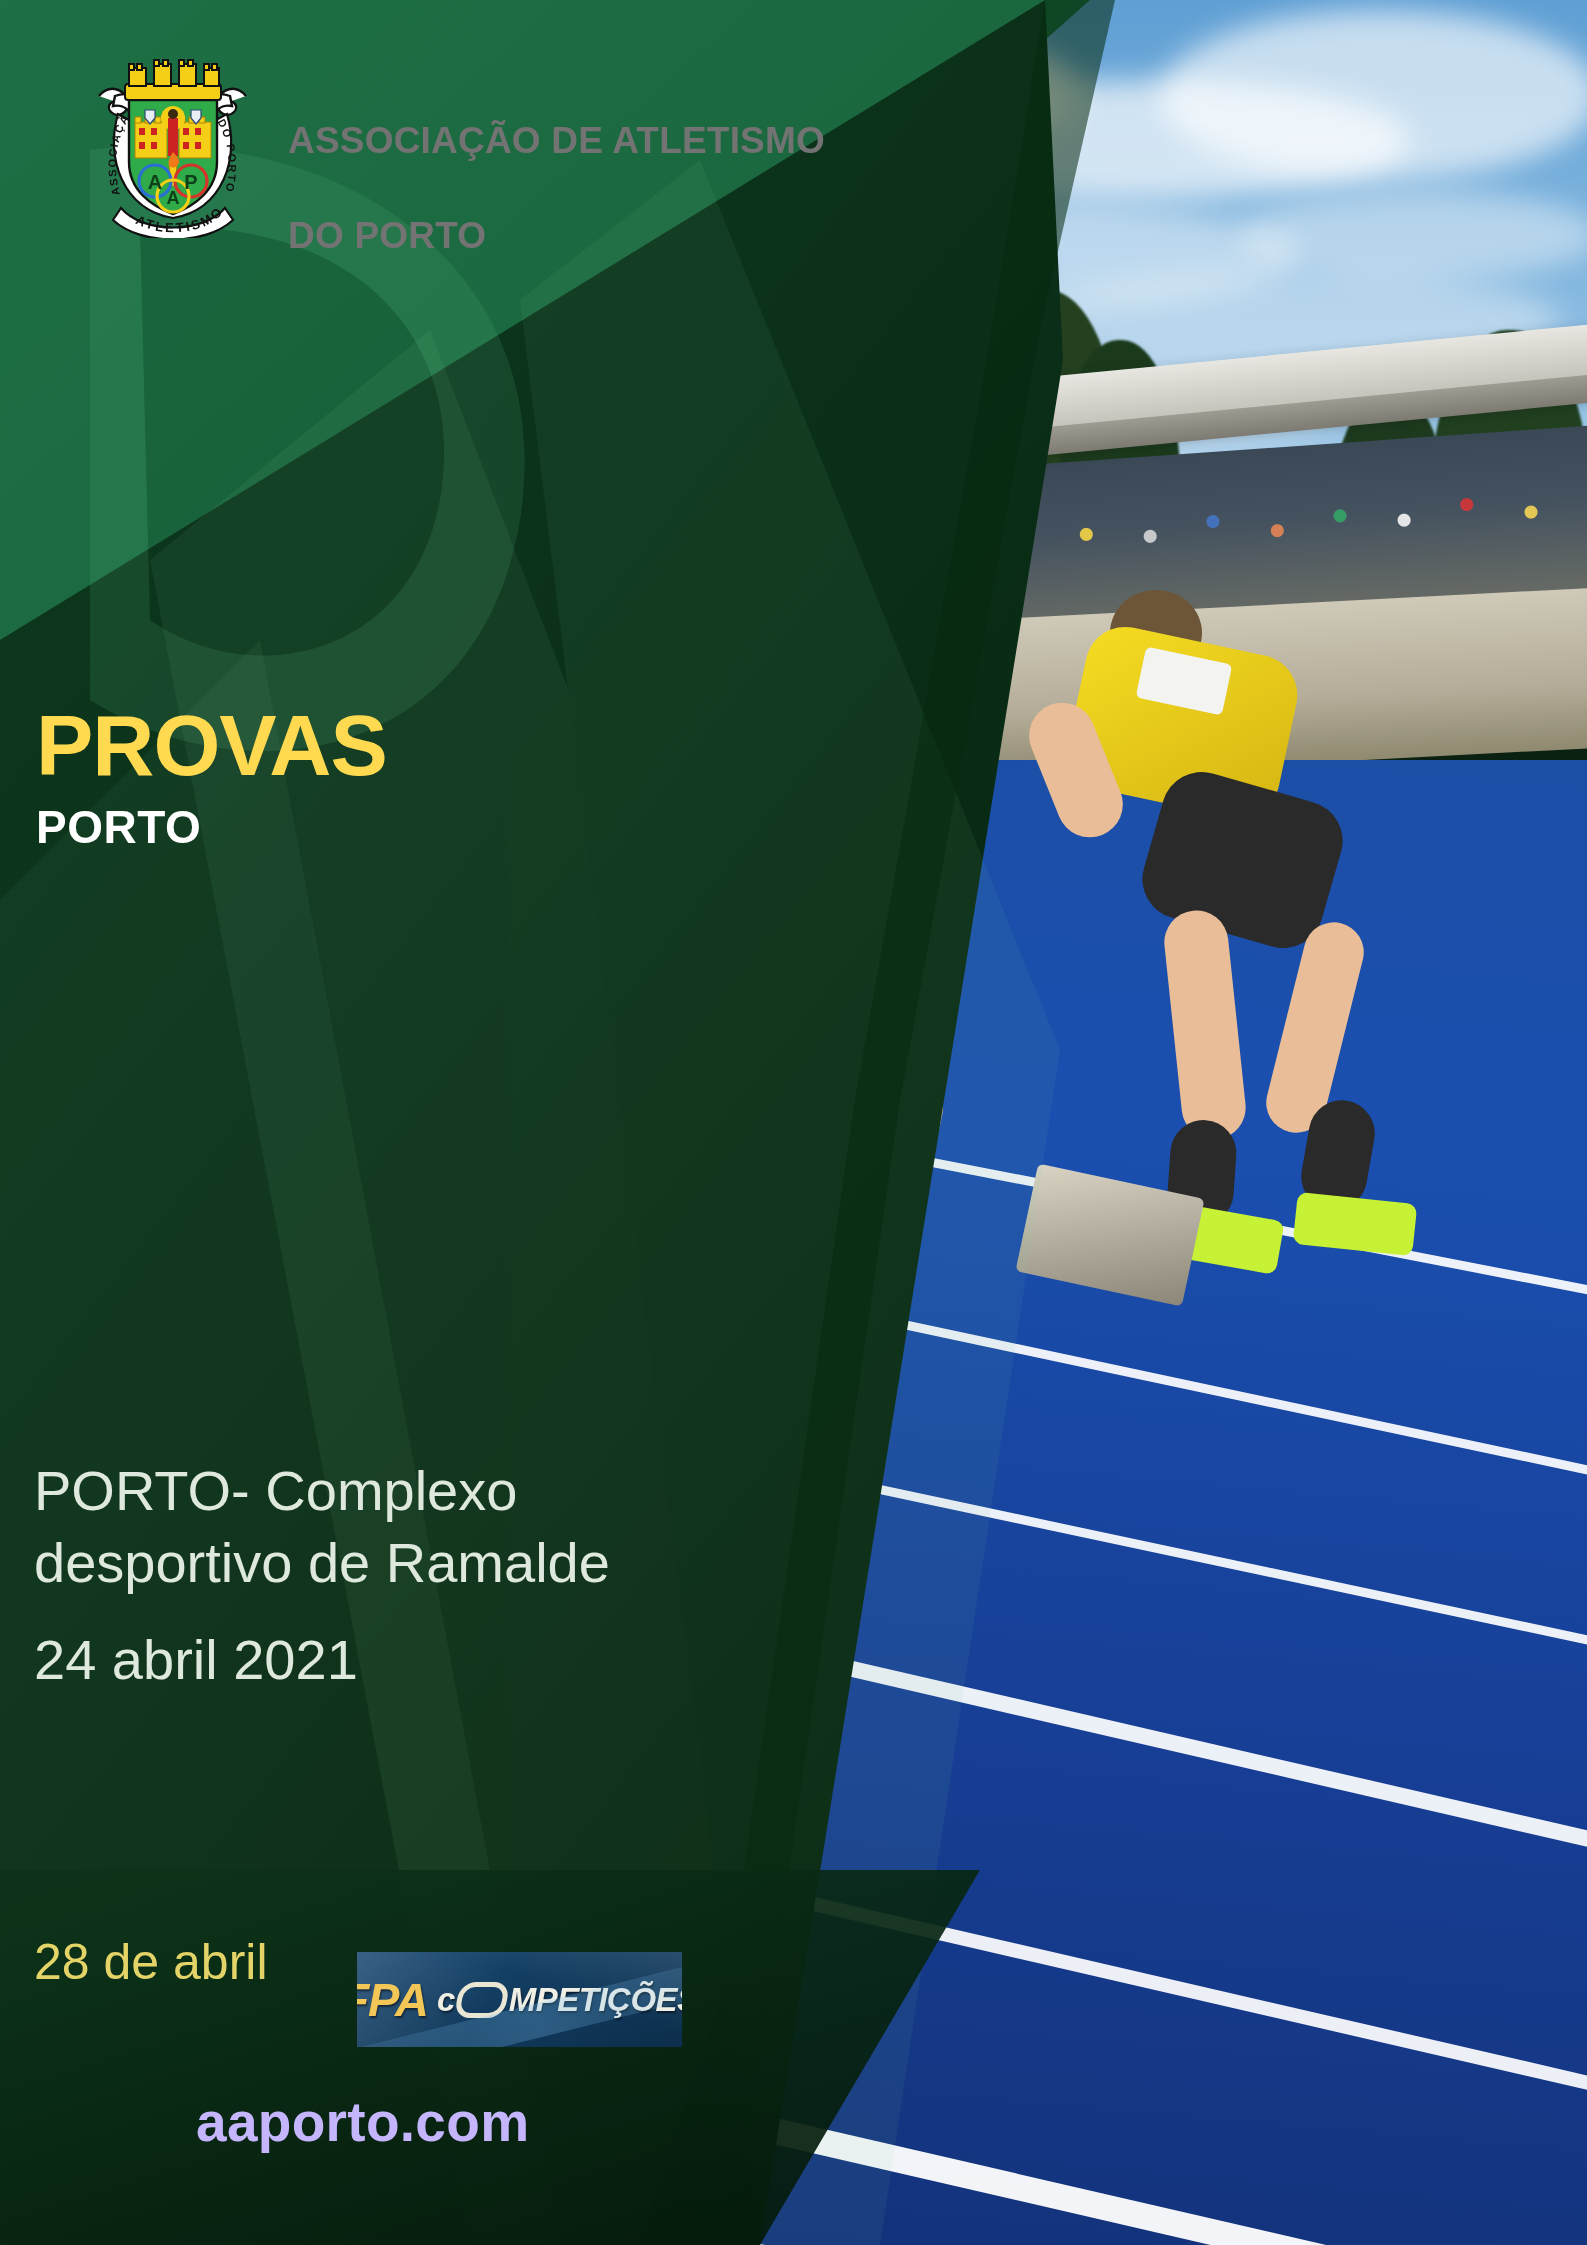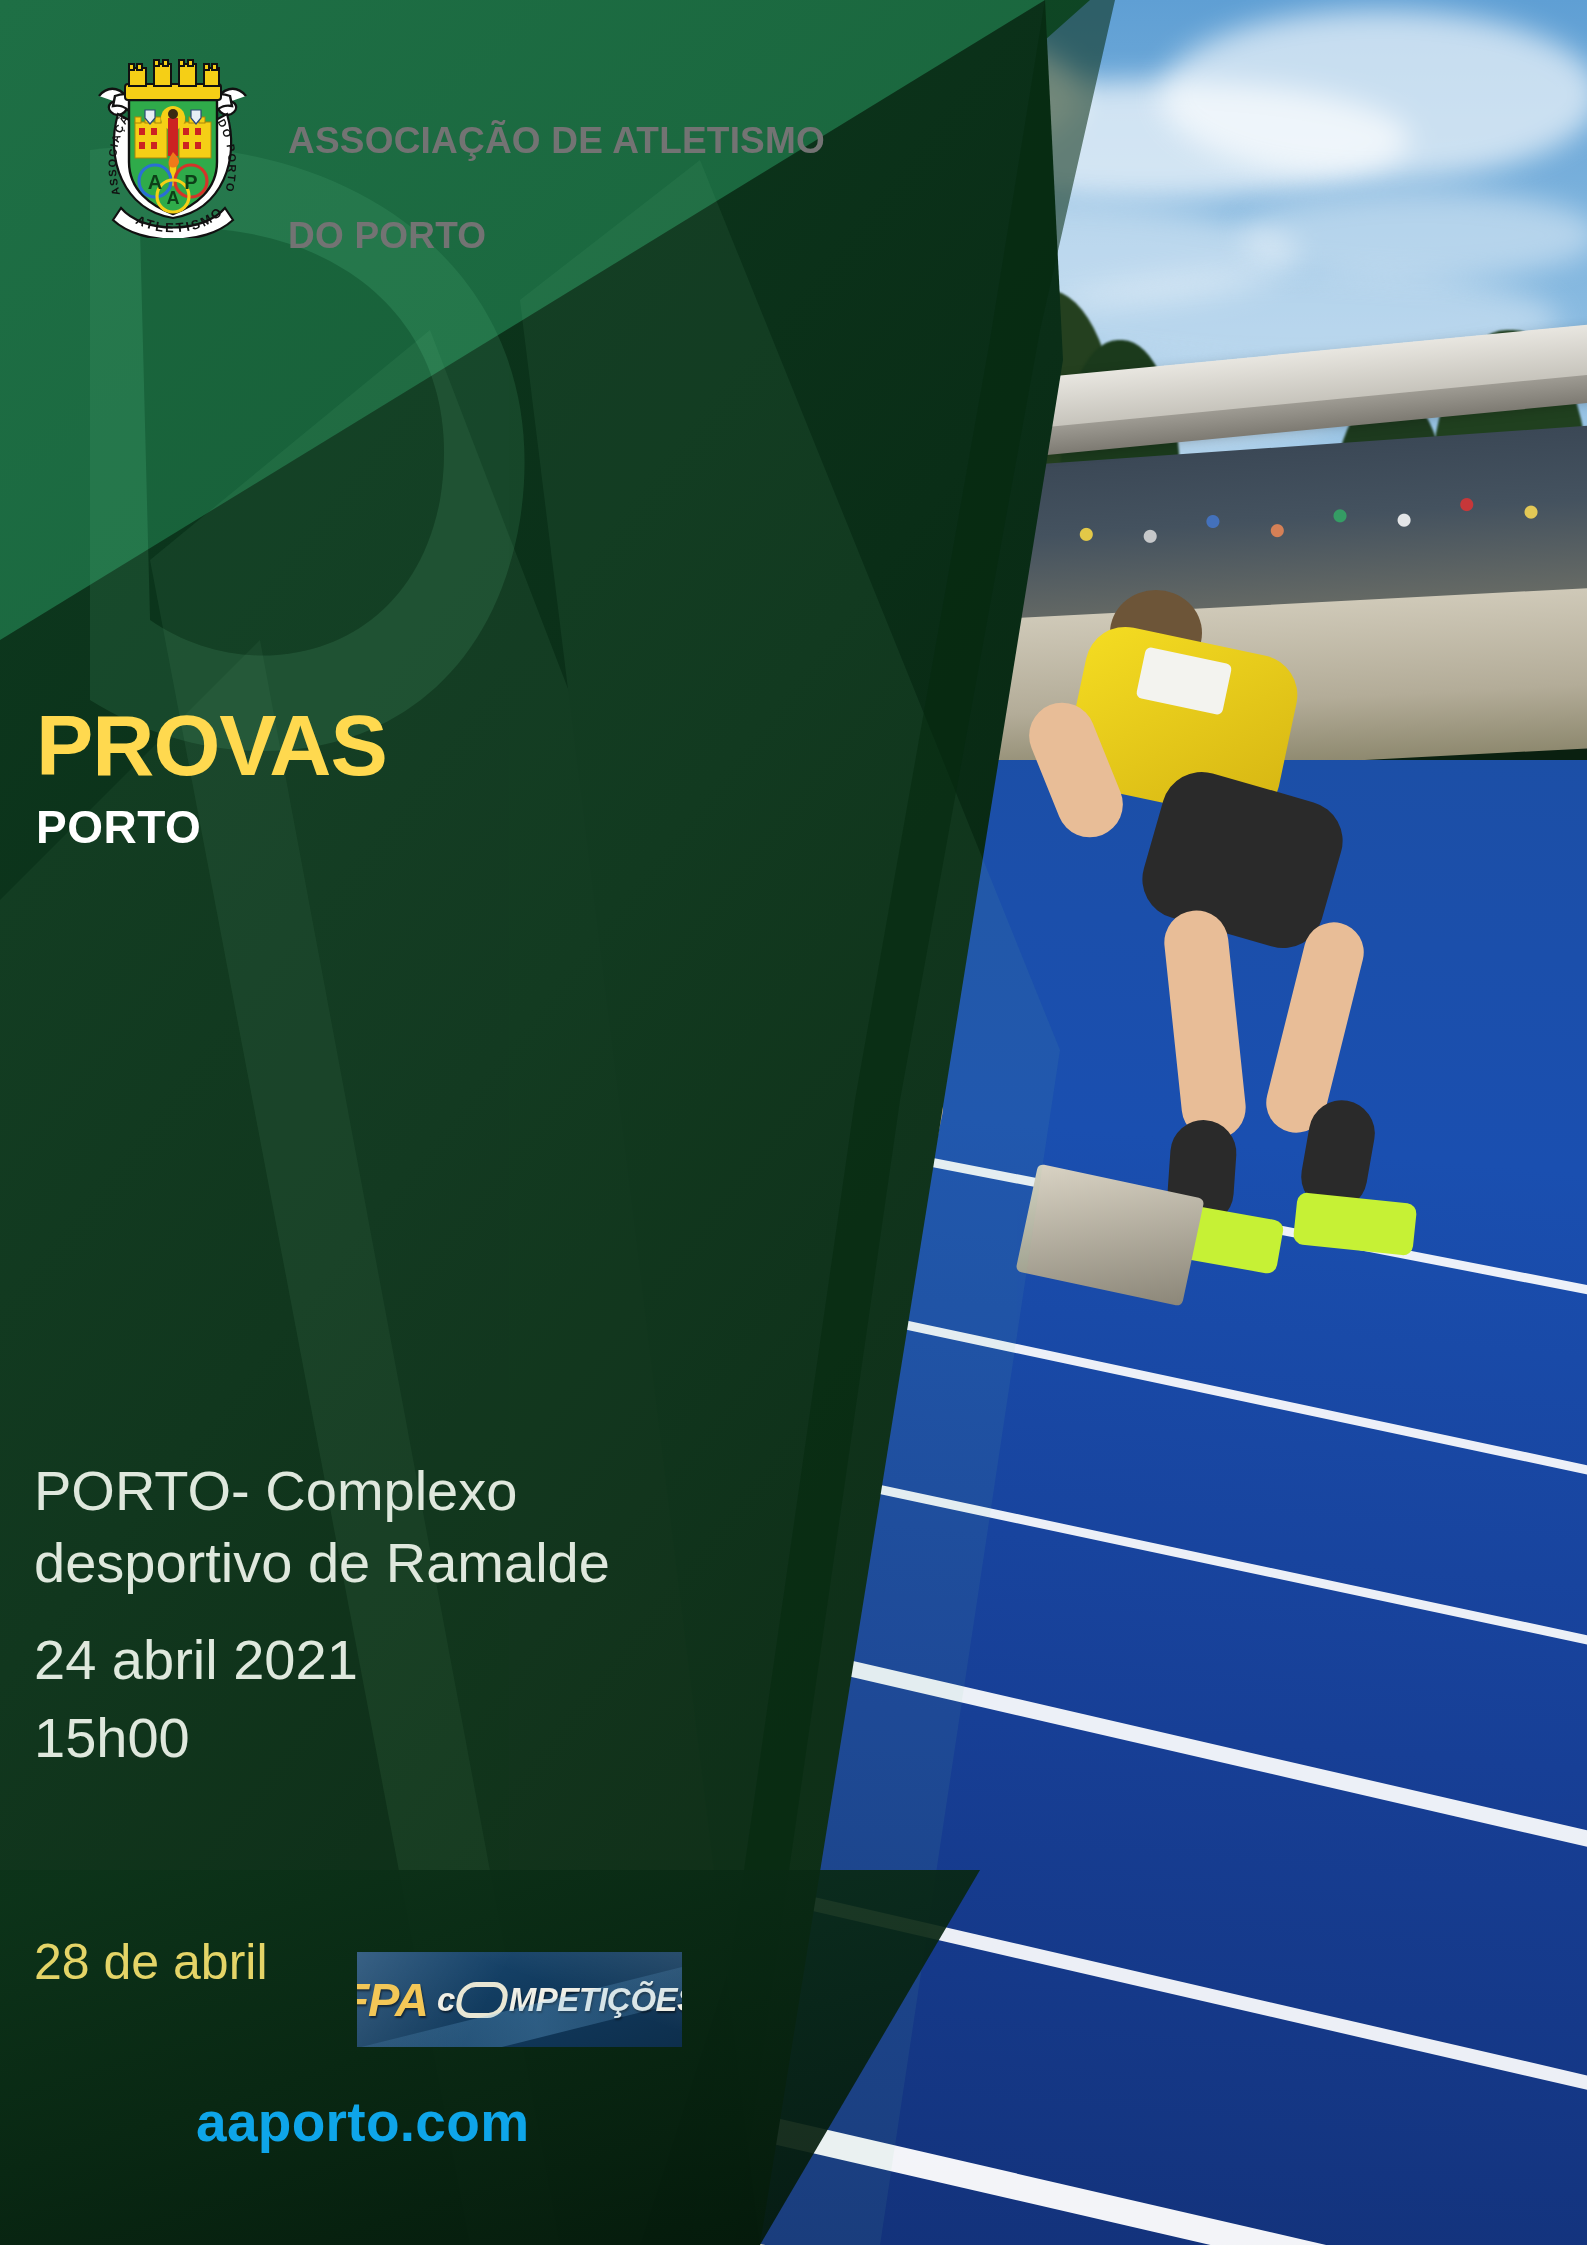--- a/index.html
+++ b/index.html
@@ -265,21 +265,21 @@
     width: 40px; height: 26px;
     border: 5px solid #e9e7d4;
     border-radius: 16px;
     margin: 0 2px;
     transform: skewX(-11deg);
   }
 
   .site {
     position: absolute;
     left: 196px; top: 2090px;
-    color: #0ea5e9;
+    color: #c4b5fd;
     font-size: 55px;
     font-weight: bold;
     letter-spacing: .3px;
   }
 </style>
 </head>
 <body>
 
 <div id="poster">
 
@@ -488,21 +488,20 @@
       <div class="big">PROVAS</div>
       <div class="sub">PORTO</div>
     </div>
 
     <div class="details">
       <div class="line venue">
         <div>PORTO- Complexo</div>
         <div>desportivo de Ramalde</div>
       </div>
       <div class="line">24 abril 2021</div>
-      <div class="line time">15h00</div>
     </div>
 
     <div class="deadline">
       <div>28 de abril</div>
     </div>
 
     <div class="fpa-badge">
       <span class="fpa-word">FPA</span>
       <span class="fpa-comp">
         <span>c</span>

